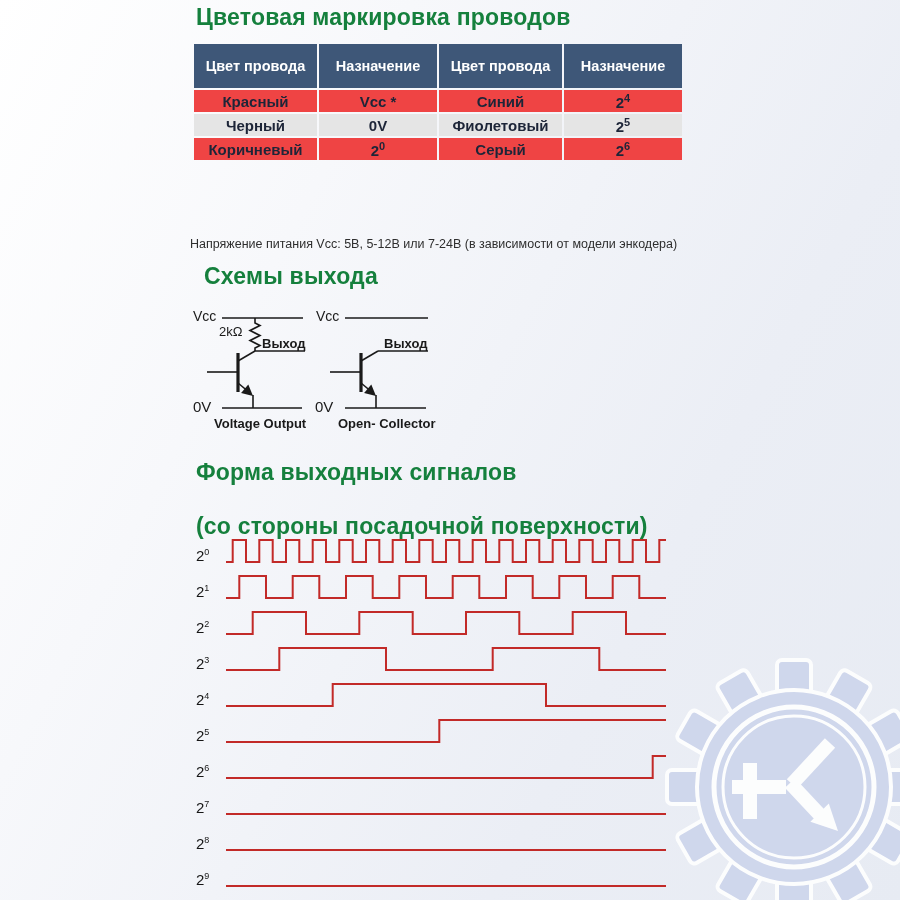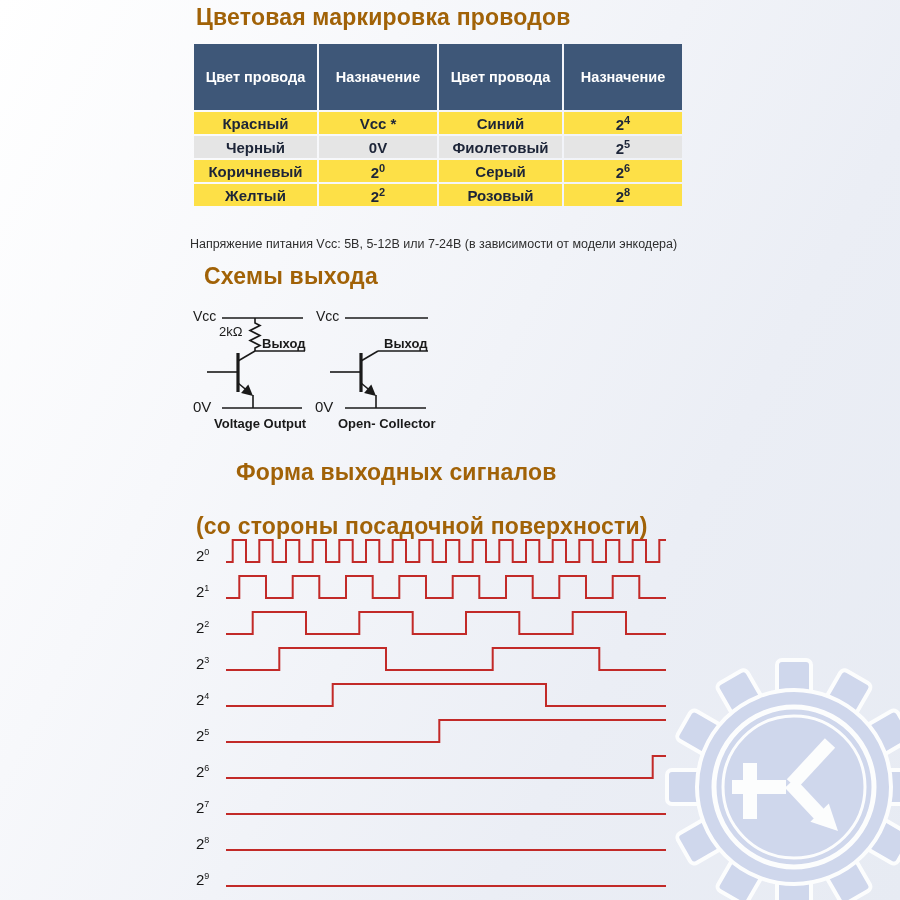--- a/index.html
+++ b/index.html
@@ -3,37 +3,37 @@
 <meta charset="utf-8">
 <style>
   html,body{margin:0;padding:0;}
   body{
     width:900px;height:900px;position:relative;overflow:hidden;
     background:linear-gradient(118deg,#ffffff 0%,#f7f8fb 30%,#ebeef5 70%,#e7ebf3 100%);
     font-family:"Liberation Sans",sans-serif;
   }
   .abs{position:absolute;}
   .sec-title{
-    margin:0;font-size:23px;font-weight:bold;color:#a16207;
+    margin:0;font-size:23px;font-weight:bold;color:#15803d;
     letter-spacing:.2px;line-height:25px;
   }
   
   #wiretable{
     position:absolute;left:192px;top:42px;
     border-collapse:separate;border-spacing:2px;table-layout:fixed;
   }
   #wiretable th{
     background:#3e5778;color:#ffffff;font-size:14.5px;font-weight:bold;
-    height:28px;padding:19px 1px;text-align:center;
+    height:28px;padding:8px 1px;text-align:center;
   }
   #wiretable td{
     font-size:15px;font-weight:bold;color:#1d2538;text-align:center;
     height:22px;padding:0 2px;
   }
-  #wiretable .row-light td{background:#fde047;margin-top:25px;}
+  #wiretable .row-light td{background:#ef4444;margin-top:25px;}
   #wiretable .row-dark  td{background:#e5e5e5;}
   #wiretable sup{font-size:11px;font-weight:bold;}
   .note{
     position:absolute;left:190px;top:237px;font-size:12.5px;color:#2e2e2e;
   }
   
   .ckt-line{stroke:#1a1a1a;stroke-width:1.6;fill:none;}
   .ckt-bar{stroke:#1a1a1a;stroke-width:3.2;fill:none;}
   .ckt-fill{fill:#1a1a1a;stroke:none;}
   .ckt-text{font-family:"Liberation Sans",sans-serif;font-size:14px;fill:#1a1a1a;}
@@ -82,26 +82,20 @@
         <td>0V</td>
         <td>Фиолетовый</td>
         <td>2<sup>5</sup></td>
       </tr>
       <tr class="row-light">
         <td>Коричневый</td>
         <td>2<sup>0</sup></td>
         <td>Серый</td>
         <td>2<sup>6</sup></td>
       </tr>
-      <tr class="row-light">
-        <td>Желтый</td>
-        <td>2<sup>2</sup></td>
-        <td>Розовый</td>
-        <td>2<sup>8</sup></td>
-      </tr>
     </tbody>
 </table>
 
 <div class="note">Напряжение питания Vcc: 5В, 5-12В или 7-24В (в зависимости от модели энкодера)</div>
 
 <h2 class="sec-title abs" style="left:204px;top:264px;">Схемы выхода</h2>
 
 <svg class="abs" style="left:188px;top:299px;" width="260" height="135" viewBox="0 0 260 135">
 
   <g>
@@ -136,21 +130,21 @@
       <line class="ckt-line" x1="173" y1="84" x2="185" y2="94"></line>
       <polygon class="ckt-fill" points="188,97 176.1,94 183.3,85.6"></polygon>
     </g>
     <line class="ckt-line" x1="188" y1="96" x2="188" y2="109"></line>
     <text class="ckt-text" x="127" y="113" style="font-size:15px">0V</text>
     <line class="ckt-line" x1="157" y1="109" x2="238" y2="109"></line>
     <text class="ckt-text-sm ckt-bold" x="150" y="129">Open- Collector</text>
   </g>
 </svg>
 
-<h2 class="sec-title abs" style="left:196px;top:460px;margin-left:40px;">Форма выходных сигналов</h2>
+<h2 class="sec-title abs" style="left:196px;top:460px;">Форма выходных сигналов</h2>
 <h2 class="sec-title abs" style="left:196px;top:514px;">(со стороны посадочной поверхности)</h2>
 
 <svg id="watermark" width="262" height="262" viewBox="-131 -131 262 262">
   <g>
       <rect x="-17" y="-127" width="34" height="38" rx="5" transform="rotate(0)" class="wm-fill" stroke="#ffffff" stroke-width="4"></rect>
       <rect x="-17" y="-127" width="34" height="38" rx="5" transform="rotate(30)" class="wm-fill" stroke="#ffffff" stroke-width="4"></rect>
       <rect x="-17" y="-127" width="34" height="38" rx="5" transform="rotate(60)" class="wm-fill" stroke="#ffffff" stroke-width="4"></rect>
       <rect x="-17" y="-127" width="34" height="38" rx="5" transform="rotate(90)" class="wm-fill" stroke="#ffffff" stroke-width="4"></rect>
       <rect x="-17" y="-127" width="34" height="38" rx="5" transform="rotate(120)" class="wm-fill" stroke="#ffffff" stroke-width="4"></rect>
       <rect x="-17" y="-127" width="34" height="38" rx="5" transform="rotate(150)" class="wm-fill" stroke="#ffffff" stroke-width="4"></rect>

